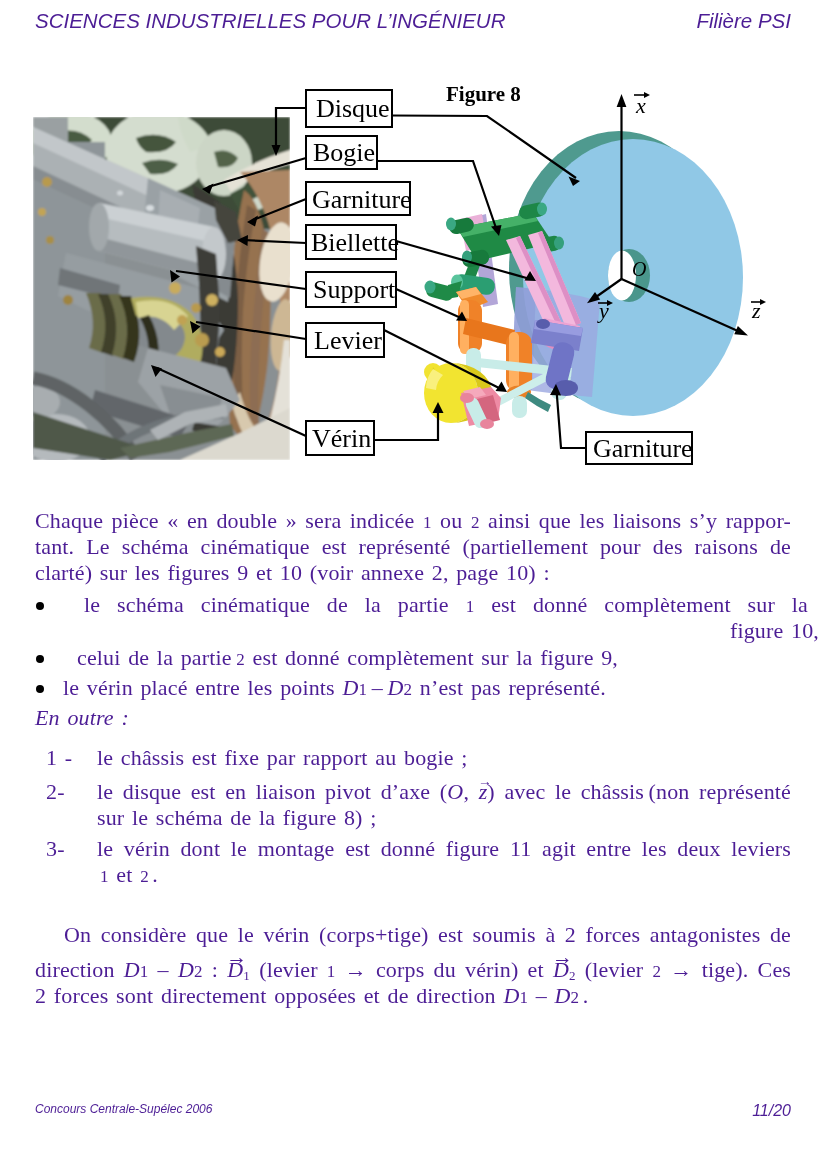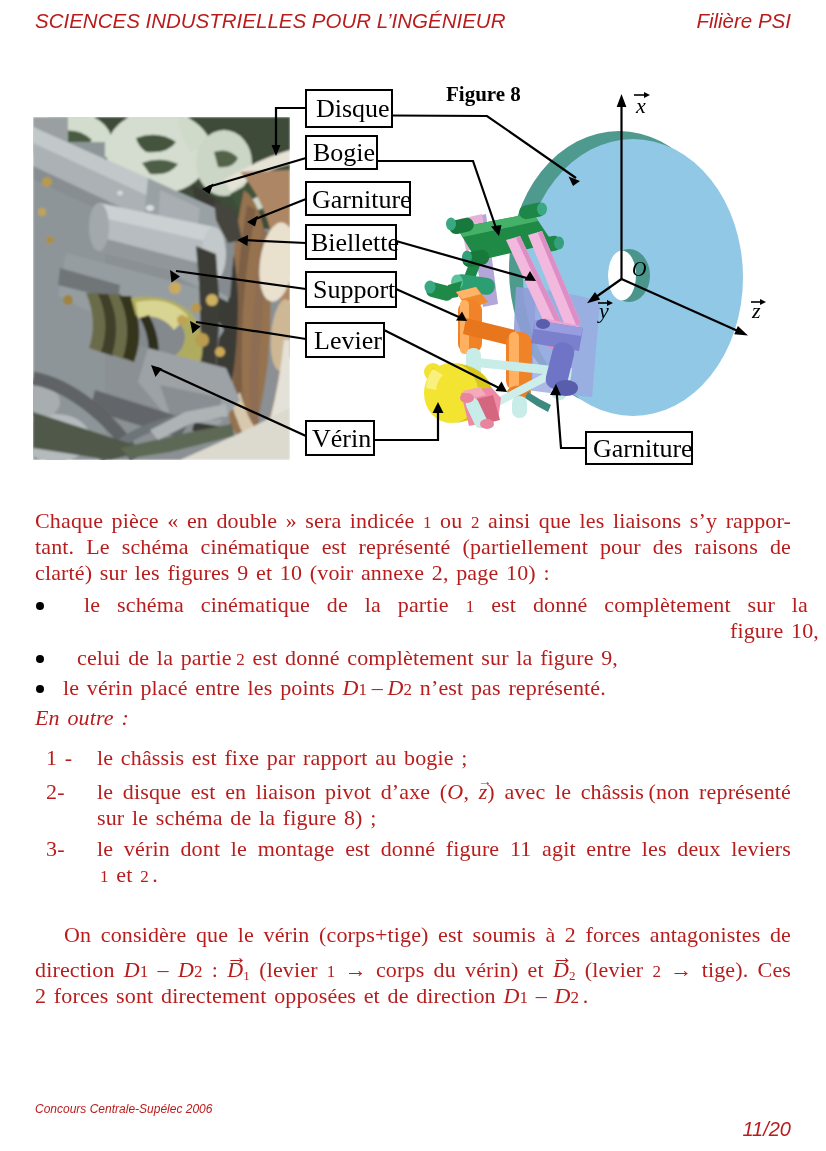--- a/index.html
+++ b/index.html
@@ -1,17 +1,17 @@
 <!DOCTYPE html>
 <html><head>
 <meta charset="utf-8">
 <style>
 html,body{margin:0;padding:0;background:#fff;}
 #page{position:relative;width:826px;height:1151px;background:#fff;overflow:hidden;
-  font-family:"Liberation Serif",serif;color:#b91c1c;}
+  font-family:"Liberation Serif",serif;color:#4c1d95;}
 .hdr{position:absolute;font-family:"Liberation Sans",sans-serif;font-style:italic;font-size:20.5px;}
 .line{position:absolute;left:35px;width:756px;font-size:22px;line-height:26px;word-spacing:2px;letter-spacing:0.15px;white-space:nowrap;}
 .j{text-align:justify;text-align-last:justify;white-space:normal;}
 .sm{font-size:17px;}
 .it{font-style:italic;}
 .vec{position:relative;display:inline-block;font-style:italic;}
 .vec .ar{position:absolute;font-style:normal;left:-0.05em;top:-0.62em;font-size:0.95em;letter-spacing:0;transform:scaleX(1.0);transform-origin:left;}
 sub.s{font-size:13px;vertical-align:-3px;line-height:0;}
 </style>
 </head>
@@ -287,14 +287,14 @@
 <div class="line" style="top:805px;left:97px;">sur le schéma de la figure 8) ;</div>
 <div class="line" style="top:836px;left:46px;">3-</div>
 <div class="line j" style="top:836px;left:97px;width:694px;">le vérin dont le montage est donné figure 11 agit entre les deux leviers</div>
 <div class="line" style="top:862px;left:100px;"><span class="sm">1</span> et <span class="sm">2 </span>.</div>
 
 <div class="line j" style="top:922px;left:64px;width:727px;">On considère que le vérin (corps+tige) est soumis à 2 forces antagonistes de</div>
 <div class="line j" style="top:957px;">direction <span class="it">D</span><span class="sm">1</span>&nbsp;–&nbsp;<span class="it">D</span><span class="sm">2</span> : <span class="vec">D<span class="ar">→</span></span><sub class="s">1</sub> (levier <span class="sm">1</span>&nbsp;→ corps du vérin) et <span class="vec">D<span class="ar">→</span></span><sub class="s">2</sub> (levier <span class="sm">2</span>&nbsp;→ tige). Ces</div>
 <div class="line" style="top:983px;">2 forces sont directement opposées et de direction <span class="it">D</span><span class="sm">1</span>&nbsp;–&nbsp;<span class="it">D</span><span class="sm">2 </span>.</div>
 
 <div class="hdr" style="left:35px;top:1102px;font-size:12px;">Concours Centrale-Supélec 2006</div>
-<div class="hdr" style="right:35px;top:1102px;font-size:20px;margin-top:16px;">11/20</div>
+<div class="hdr" style="right:35px;top:1102px;font-size:16px;">11/20</div>
 </div>
 
 </body></html>

